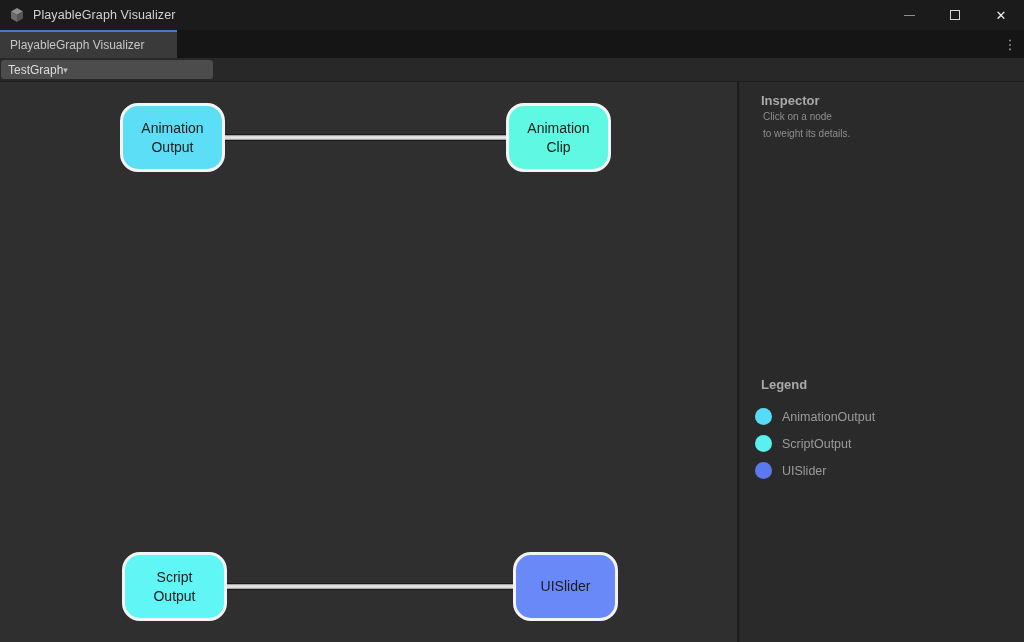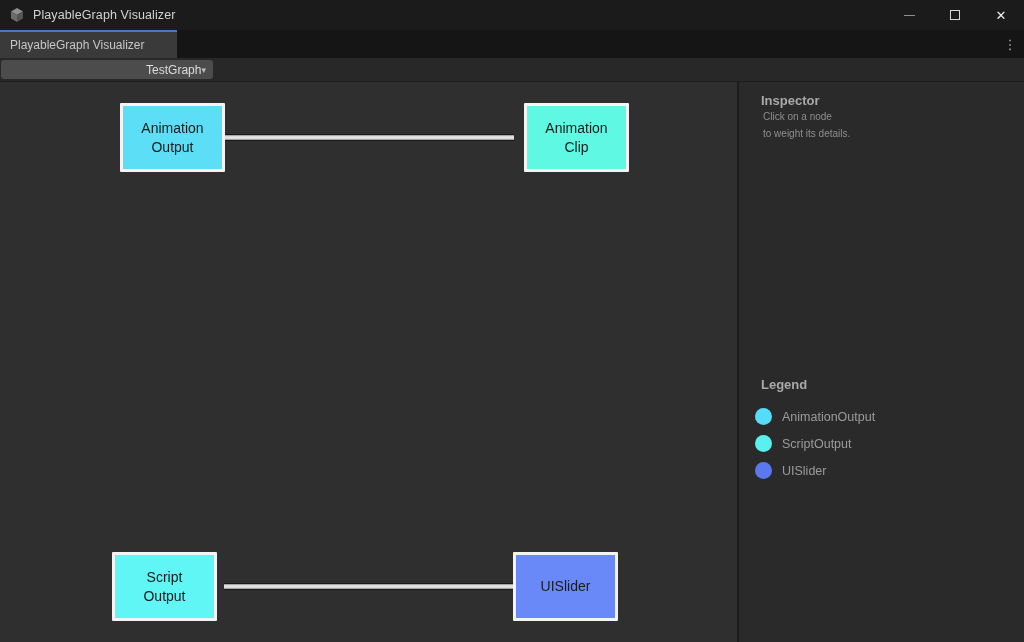--- a/index.html
+++ b/index.html
@@ -38,32 +38,32 @@
     color: #b3b3b3; font-size: 13px;
   }
 
   
   .toolbar {
     height: 24px; background: #282828; border-bottom: 1px solid #1d1d1d;
     display: flex; align-items: center; padding-left: 1px; flex: 0 0 auto;
   }
   .dropdown {
     width: 212px; height: 19px; background: #4c4c4c; border-radius: 3px;
-    display: flex; align-items: center; justify-content: flex-end;
+    display: flex; align-items: center; justify-content: flex-start;
     padding: 0 7px; font-size: 12px; color: #dcdcdc;
   }
   .dropdown-arrow { font-size: 9px; color: #bdbdbd; }
 
   
   .main { flex: 1 1 auto; display: flex; min-height: 0; }
   .graph-canvas { width: 737px; height: 560px; background: #2f2f2f; position: relative; flex: 0 0 auto; }
 
   .node {
     position: absolute; width: 105px; height: 69px;
-    border: 3px solid #f4f4f4; border-radius: 1px;
+    border: 3px solid #f4f4f4; border-radius: 18px;
     display: flex; align-items: center; justify-content: center;
     text-align: center; font-size: 14px; line-height: 19px;
     color: #1b1b1b; padding: 0 10px; cursor: default;
   }
   .edge {
     position: absolute; height: 5px;
     background: linear-gradient(to bottom, #8d8d8d 0%, #e6e6e6 35%, #e6e6e6 65%, #8d8d8d 100%);
     box-shadow: 0 1px 0 rgba(0,0,0,.45), 0 -1px 0 rgba(0,0,0,.45);
   }
 
@@ -137,24 +137,24 @@
     </div>
   </div>
 
   <div class="main">
     <div class="graph-canvas" id="graph-canvas">
         <div class="edge" style="left: 224px; top: 53px; width: 290px;"></div>
         <div class="edge" style="left: 224px; top: 502px; width: 290px;"></div>
         <div class="node" style="left: 120px; top: 21px; background: rgb(92, 222, 246);">
           <span>Animation Output</span>
         </div>
-        <div class="node" style="left: 524px; top: 21px; background: rgb(95, 249, 227);">
+        <div class="node" style="left: 506px; top: 21px; background: rgb(95, 249, 227);">
           <span>Animation Clip</span>
         </div>
-        <div class="node" style="left: 112px; top: 470px; background: rgb(96, 246, 246);">
+        <div class="node" style="left: 122px; top: 470px; background: rgb(96, 246, 246);">
           <span>Script Output</span>
         </div>
         <div class="node" style="left: 513px; top: 470px; background: rgb(106, 137, 248);">
           <span>UISlider</span>
         </div>
       </div>
 
     <div class="sidebar">
       <div class="section sec-inspector">
         <div class="section-title">Inspector</div>

